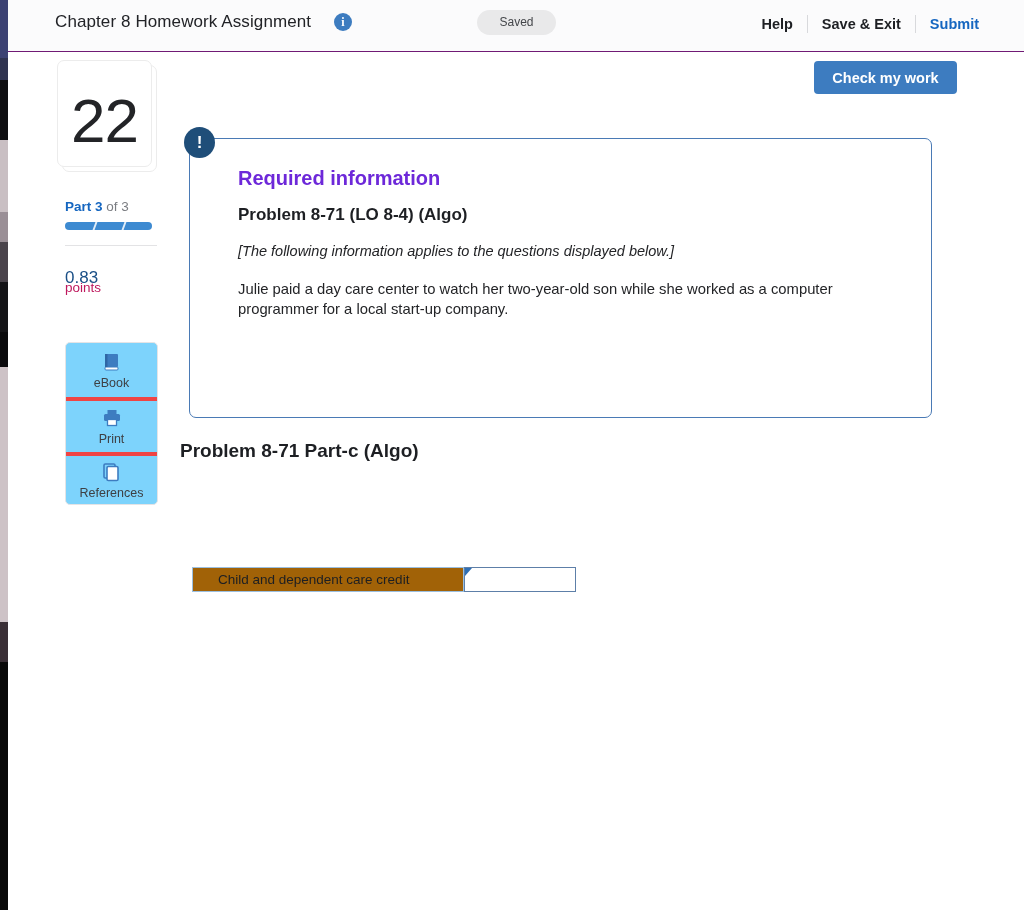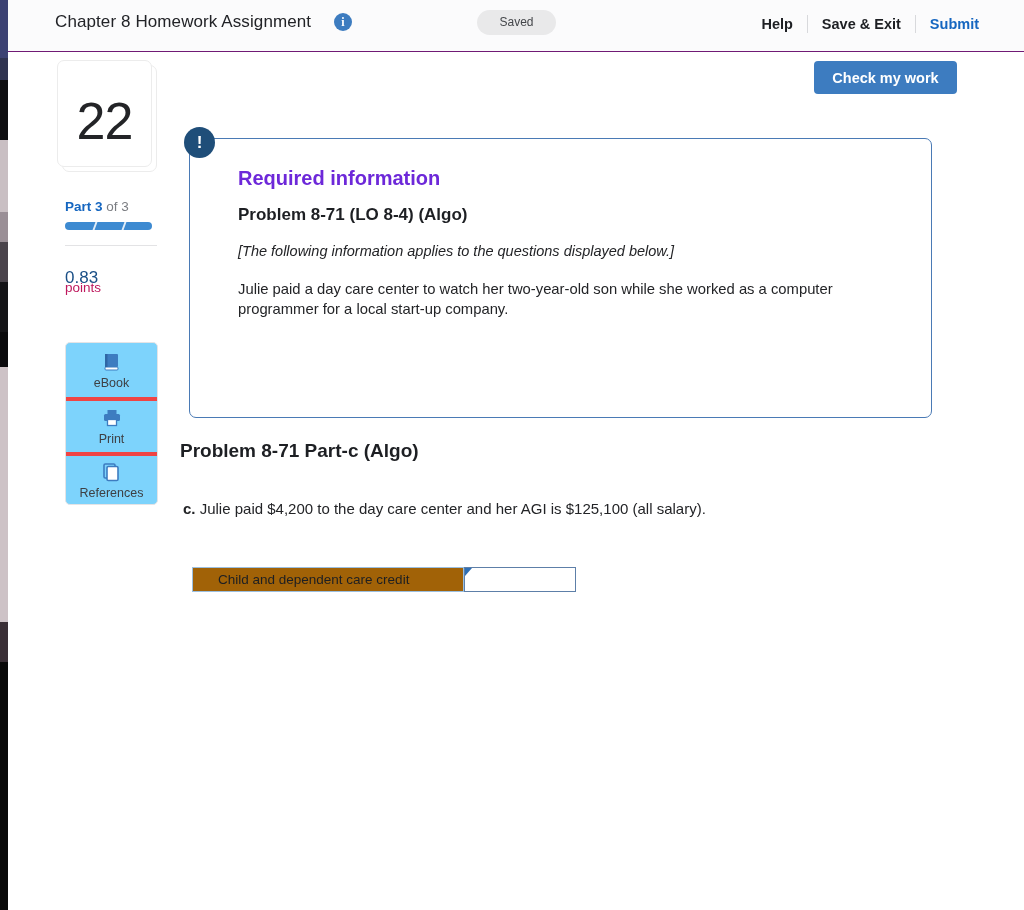--- a/index.html
+++ b/index.html
@@ -87,21 +87,21 @@
     background: #ffffff; border: 1px solid #ececec; border-radius: 7px;
   }
   #qnum-card {
     position: absolute; left: 0; top: 0;
     width: 95px; height: 107px;
     background: #ffffff; border: 1px solid #ececec; border-radius: 7px;
   }
   #qnum-text {
     position: absolute; left: 0; top: 0; width: 95px; height: 121px;
     display: flex; align-items: center; justify-content: center;
-    font-size: 52px; color: #232427; letter-spacing: -1px;
+    font-size: 62px; color: #232427; letter-spacing: -1px;
   }
 
   #part-label {
     position: absolute; left: 57px; top: 147px;
     font-size: 13.5px; color: #7b7d82; white-space: nowrap;
   }
   #part-label b { color: #1566c0; }
   #progress-track {
     position: absolute; left: 57px; top: 170px;
     width: 87px; height: 8px; border-radius: 5px;
@@ -299,21 +299,20 @@
     <div id="req-inner">
       <div id="req-title">Required information</div>
       <div id="prob-title">Problem 8-71 (LO 8-4) (Algo)</div>
       <div id="applies-note">[The following information applies to the questions displayed below.]</div>
       <div class="req-para">Julie paid a day care center to watch her two-year-old son while she worked as a computer programmer for a local start-up company.</div>
     </div>
   </div>
 
   <div id="part-heading">Problem 8-71 Part-c (Algo)</div>
 
-  <div id="question-line"><b>c.</b><span> Julie paid $4,200 to the day care center and her AGI is $125,100 (all salary).</span></div>
 
   <div id="answer-row">
     <div id="answer-label">Child and dependent care credit</div>
     <div id="answer-input-wrap">
       <div id="answer-flag"></div>
       <input id="answer-input" type="text" value="" style="">
     </div>
   </div>
 
 </div>

